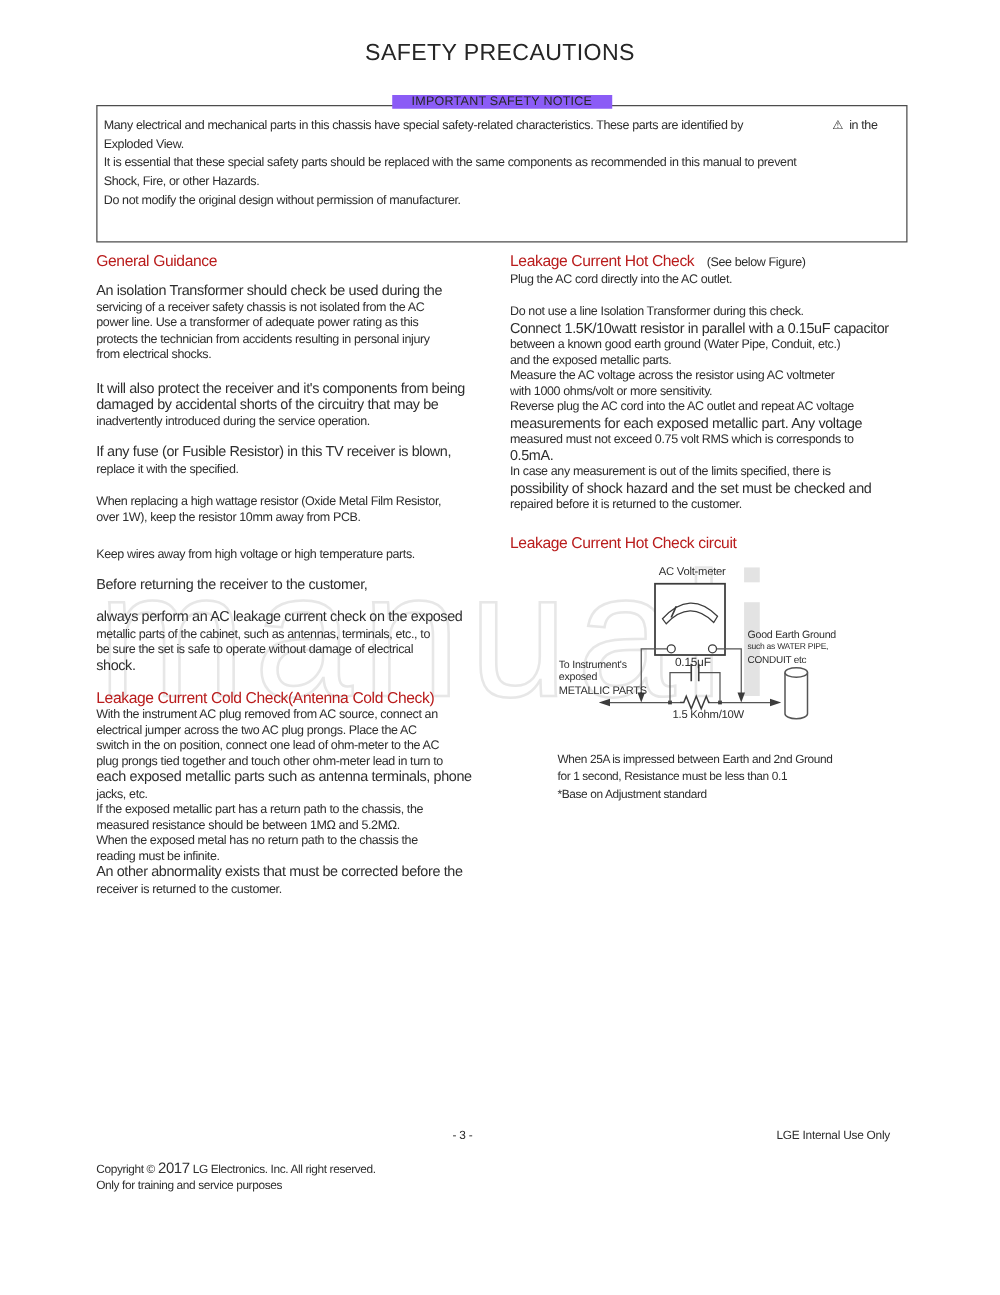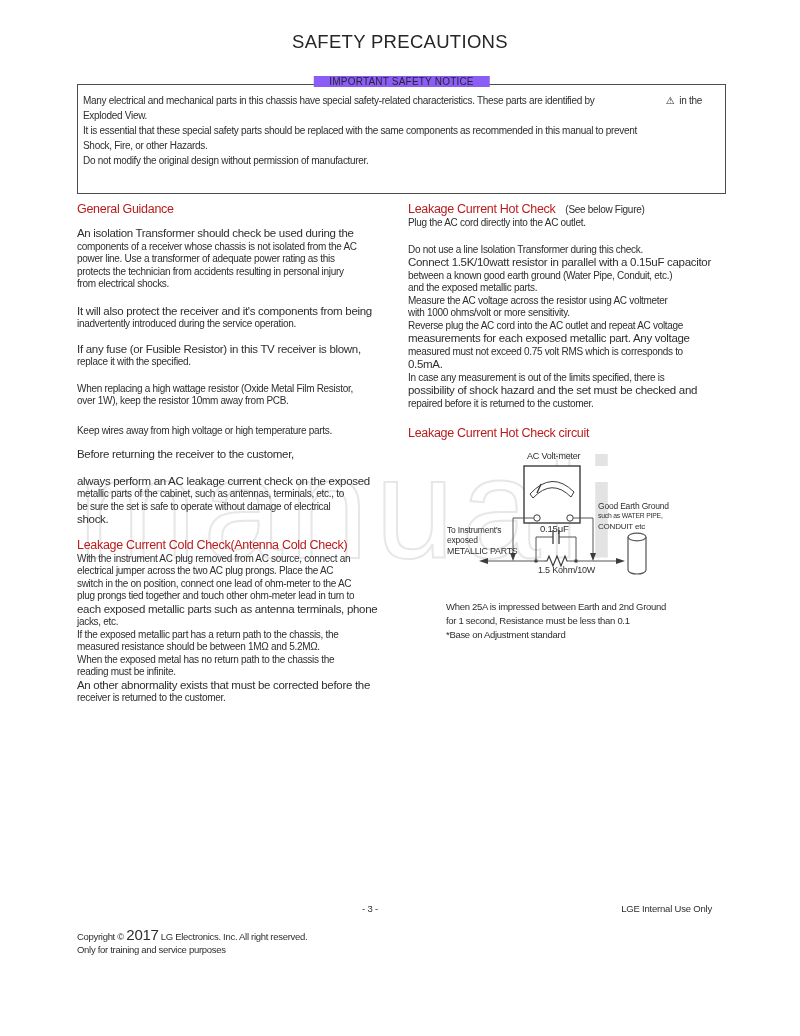--- a/index.html
+++ b/index.html
@@ -33,21 +33,21 @@
   .col-left{left:77px;}
   .col-right{left:408px;}
   
   .figure{display:block;margin:6px 0 0 0;}
   .fig-label{font-family:"Liberation Sans",sans-serif;fill:#2e2e2e;letter-spacing:-0.2px;}
   .caption{margin:8px 0 0 38px;}
   .caption .seg{font-size:9.5px;line-height:14px;}
   
   .footer-left{position:absolute;left:77px;top:900px;margin-top:28px;}
   .footer-left .seg{font-size:9.5px;line-height:13px;}
-  .footer-left .year{font-size:15px;}
+  .footer-left .year{font-size:12px;}
   .footer-center{position:absolute;left:320px;top:903px;width:100px;text-align:center;
                  font-size:9.5px;letter-spacing:-0.2px;}
   .footer-right{position:absolute;right:88px;top:903px;font-size:9.5px;letter-spacing:-0.2px;}
 </style>
 </head>
 <body>
 
 <div class="page">
 
   <div class="watermark">
@@ -69,27 +69,28 @@
           </div>
         </div>
     </div>
 
     <div class="col col-left">
         <div class="block" style="margin-top: 6px;">
           <div class="line"><span class="seg h">General Guidance</span></div>
         </div>
         <div class="block" style="margin-top: 10px;">
           <div class="line"><span class="seg lg">An isolation Transformer should check be used during the</span></div>
-          <div class="line"><span class="seg sm">components of a receiver whose chassis is not isolated from the AC</span></div>
+          <div class="line"><span class="seg sm">servicing of a receiver safety chassis is not isolated from the AC</span></div>
           <div class="line"><span class="seg sm">power line. Use a transformer of adequate power rating as this</span></div>
           <div class="line"><span class="seg sm">protects the technician from accidents resulting in personal injury</span></div>
           <div class="line"><span class="seg sm">from electrical shocks.</span></div>
         </div>
         <div class="block" style="margin-top: 14px;">
           <div class="line"><span class="seg lg">It will also protect the receiver and it's components from being</span></div>
+          <div class="line"><span class="seg lg">damaged by accidental shorts of the circuitry that may be</span></div>
           <div class="line"><span class="seg sm">inadvertently introduced during the service operation.</span></div>
         </div>
         <div class="block" style="margin-top: 12px;">
           <div class="line"><span class="seg lg">If any fuse (or Fusible Resistor) in this TV receiver is blown,</span></div>
           <div class="line"><span class="seg sm">replace it with the specified.</span></div>
         </div>
         <div class="block" style="margin-top: 14px;">
           <div class="line"><span class="seg sm">When replacing a high wattage resistor (Oxide Metal Film Resistor,</span></div>
           <div class="line"><span class="seg sm">over 1W), keep the resistor 10mm away from PCB.</span></div>
         </div>

